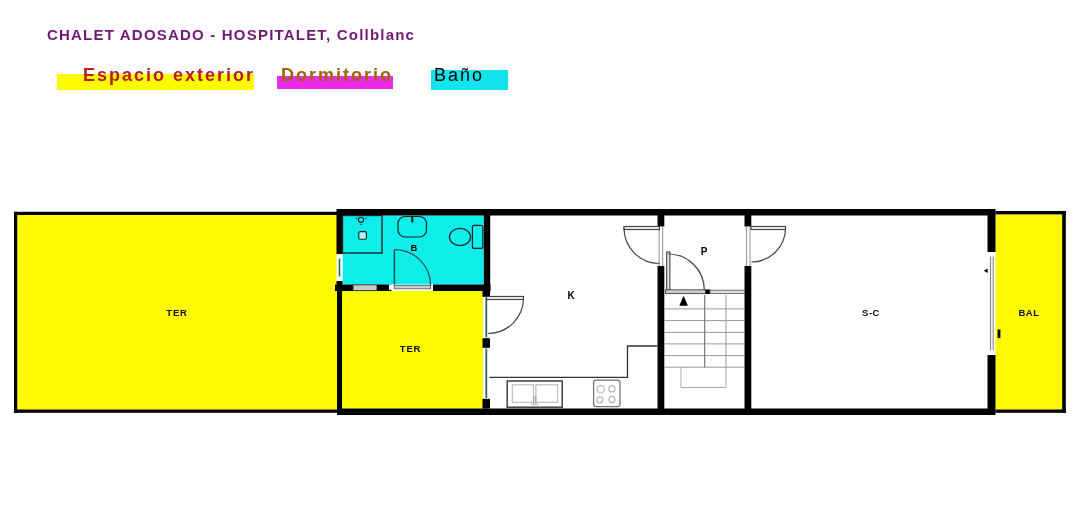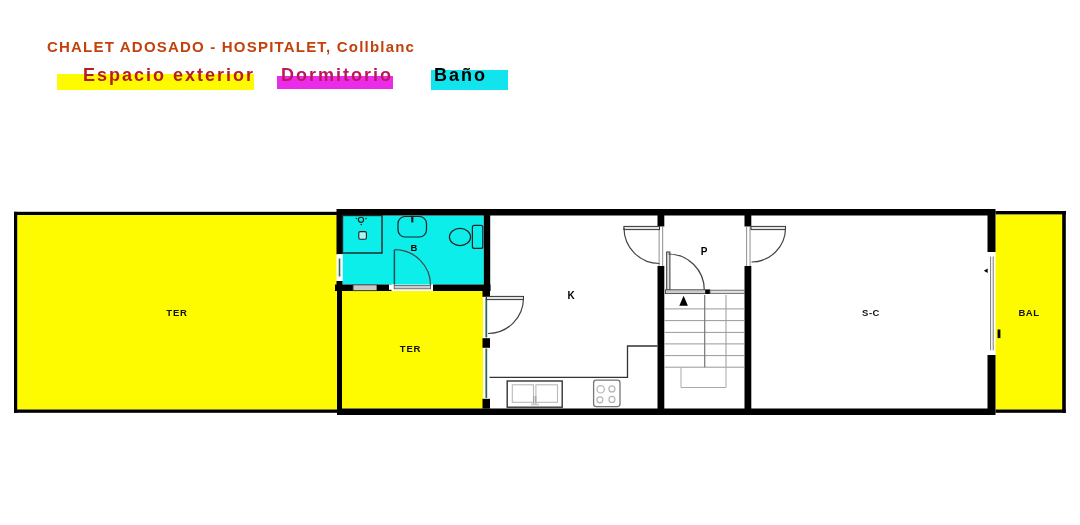--- a/index.html
+++ b/index.html
@@ -2,33 +2,33 @@
 <html><head>
 <meta charset="utf-8">
 <style>
   html,body{margin:0;padding:0;background:#ffffff;}
   body{width:1080px;height:525px;position:relative;font-family:"Liberation Sans",sans-serif;overflow:hidden;}
   .abs{position:absolute;}
 </style>
 </head>
 <body>
 
-<div class="abs" style="left:47px;top:26px;font-size:15px;font-weight:bold;letter-spacing:1.2px;color:#c2410c;white-space:nowrap;margin-top:12px;">CHALET ADOSADO - HOSPITALET, Collblanc</div>
+<div class="abs" style="left:47px;top:26px;font-size:15px;font-weight:bold;letter-spacing:1.2px;color:#701a75;white-space:nowrap;">CHALET ADOSADO - HOSPITALET, Collblanc</div>
 
 <div class="abs" style="left:57px;top:74px;width:197px;height:16px;background:#fefb00;"></div>
 
 <div class="abs" style="left:83px;top:66px;font-size:18px;font-weight:bold;letter-spacing:2px;line-height:1;color:#b91c1c;white-space:nowrap;">Espacio exterior</div>
 
 <div class="abs" style="left:277px;top:75.5px;width:116px;height:13px;background:#ea2cea;"></div>
 
-<div class="abs" style="left:281px;top:66px;font-size:18px;font-weight:bold;letter-spacing:2px;line-height:1;color:#be185d;white-space:nowrap;">Dormitorio</div>
+<div class="abs" style="left:281px;top:66px;font-size:18px;font-weight:bold;letter-spacing:2px;line-height:1;color:#a16207;white-space:nowrap;">Dormitorio</div>
 
 <div class="abs" style="left:431px;top:70px;width:77px;height:20px;background:#12e4ee;"></div>
 
-<div class="abs" style="left:434px;top:66px;font-size:18px;font-weight:bold;letter-spacing:2px;line-height:1;color:#000;white-space:nowrap;">Baño</div>
+<div class="abs" style="left:434px;top:66px;font-size:18px;font-weight:normal;letter-spacing:2px;line-height:1;color:#000;white-space:nowrap;">Baño</div>
 
 <svg class="abs" style="left:0;top:0;" width="1080" height="525" viewBox="0 0 1080 525">
 
   <rect x="17" y="215" width="320" height="194.5" fill="#fefb00"></rect>
 
   <g fill="#000000">
     <rect x="14" y="211.8" width="325" height="3.2"></rect>
     <rect x="14" y="211.8" width="3.2" height="201"></rect>
     <rect x="14" y="409.5" width="327" height="3.3"></rect>
   </g>

